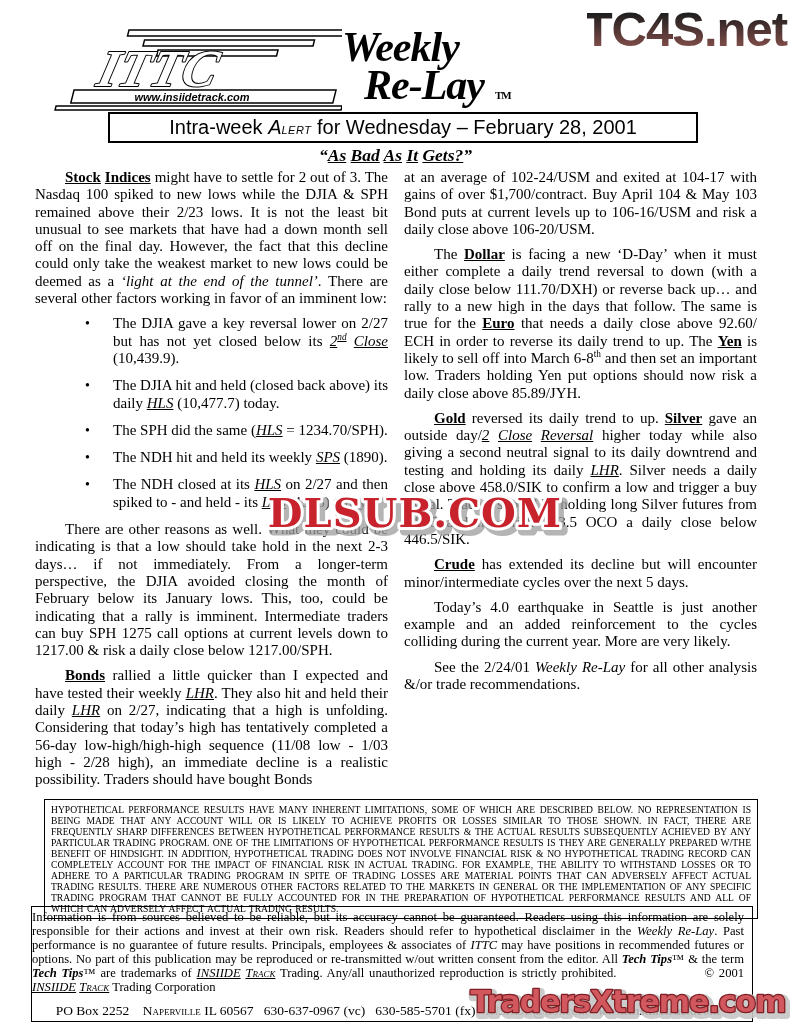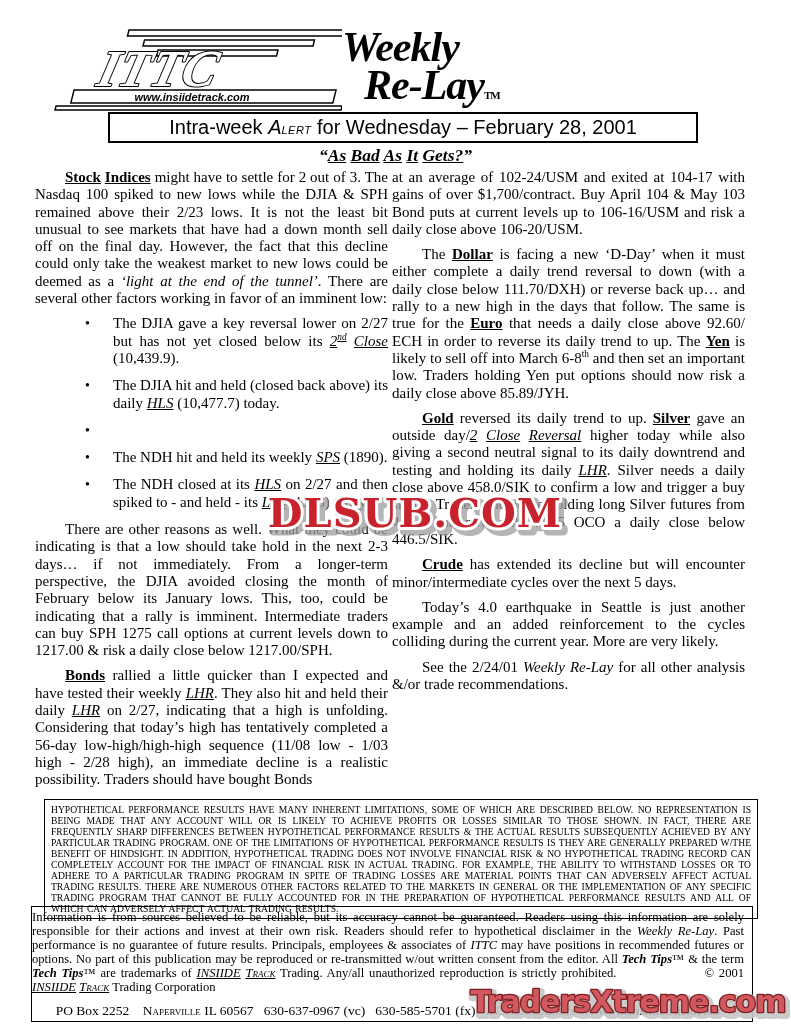--- a/index.html
+++ b/index.html
@@ -6,35 +6,35 @@
   .page{position:relative;width:791px;height:1024px;background:#ffffff;margin:0 auto;
         font-family:"Liberation Serif",serif;color:#000;overflow:hidden;}
 
   
   .corner-site{position:absolute;top:2px;right:2px;}
   .logo-svg{position:absolute;top:26px;left:42px;}
   .masthead-title{position:absolute;top:28px;left:342px;
       font-family:"Liberation Serif",serif;font-weight:bold;font-style:italic;
       font-size:42px;line-height:38px;letter-spacing:-1px;}
   .masthead-title .line2{margin-left:22px;}
-  .masthead-title .tm{font-size:11px;font-style:normal;vertical-align:baseline;margin-left:0;}
+  .masthead-title .tm{font-size:11px;font-style:normal;vertical-align:baseline;margin-left:11px;}
 
   
   .titlebox{position:absolute;left:108px;top:112px;width:586px;height:27px;
       border:2px solid #000;text-align:center;
       font-family:"Liberation Sans",sans-serif;font-size:20px;line-height:27px;}
   .titlebox .r-sc{font-size:15px;letter-spacing:.5px;}
 
   
   .subtitle{position:absolute;left:0;right:0;top:145px;text-align:center;
       font-size:17.5px;line-height:20px;}
 
   
   .columns{position:absolute;left:35px;top:169px;width:722px;height:624px;
-      display:flex;gap:4px;}
+      display:flex;gap:16px;}
   .col{width:353px;font-size:15px;line-height:17.3px;text-align:justify;}
   .para{text-indent:30px;margin:0 0 8px 0;}
   .para.cont{text-indent:0;}
   .bullet{display:flex;padding-left:50px;margin:0 0 10px 0;}
   .bullet .dot{width:28px;flex:none;font-size:14px;}
   .bullet .btext{flex:1;text-align:justify;}
 
   
   .r-b{font-weight:bold;}
   .r-i{font-style:italic;}
@@ -56,20 +56,31 @@
 
   
   .wm-dlsub{position:absolute;left:243px;top:486px;}
   .wm-traders{position:absolute;left:468px;top:981px;}
 </style>
 </head>
 <body>
 
 <div class="page">
 
+  <div class="corner-site">
+    <svg width="202" height="56">
+      <defs>
+        <linearGradient id="tcg" x1="0" y1="0" x2="0" y2="1">
+          <stop offset="0.2" stop-color="#1d1d1d"></stop>
+          <stop offset="1" stop-color="#9a5a55"></stop>
+        </linearGradient>
+      </defs>
+      <text x="200" y="44" text-anchor="end" font-family="Liberation Sans, sans-serif" font-size="49" font-weight="bold" letter-spacing="-1" fill="url(#tcg)">TC4S.net</text>
+    </svg>
+  </div>
 
   <svg class="logo-svg" width="300" height="86" viewBox="0 0 300 86">
     <g transform="skewX(-14) translate(18,0)" stroke="#000" fill="#fff">
       <rect x="70" y="4" width="225" height="6" stroke-width="1.5"></rect>
       <rect x="88" y="14" width="170" height="6" stroke-width="1.5"></rect>
       <rect x="104" y="24" width="120" height="6" stroke-width="1.5"></rect>
       <text x="50" y="60" font-family="Liberation Serif, serif" font-style="italic" font-weight="bold" font-size="52" stroke-width="2" paint-order="stroke" stroke-linejoin="round">ITTC</text>
       <rect x="30" y="64" width="262" height="13" stroke-width="1.5"></rect>
       <rect x="16" y="80" width="286" height="4" stroke-width="1.5"></rect>
     </g>
@@ -91,20 +102,21 @@
         <div class="bullet">
           <span class="dot">•</span>
           <span class="btext"><span>The DJIA gave a key reversal lower on 2/27 but has not yet closed below its </span><span class="r-i r-u">2</span><span class="r-i r-u r-sup">nd</span><span class="r-i"> </span><span class="r-i r-u">Close</span><span> (10,439.9).</span></span>
         </div>
         <div class="bullet">
           <span class="dot">•</span>
           <span class="btext"><span>The DJIA hit and held (closed back above) its daily </span><span class="r-i r-u">HLS</span><span> (10,477.7) today.</span></span>
         </div>
         <div class="bullet">
           <span class="dot">•</span>
+          <span class="btext"><span>The SPH did the same (</span><span class="r-i r-u">HLS</span><span> = 1234.70/SPH).</span></span>
         </div>
         <div class="bullet">
           <span class="dot">•</span>
           <span class="btext"><span>The NDH hit and held its weekly </span><span class="r-i r-u">SPS</span><span> (1890).</span></span>
         </div>
         <div class="bullet">
           <span class="dot">•</span>
           <span class="btext"><span>The NDH closed at its </span><span class="r-i r-u">HLS</span><span> on 2/27 and then spiked to - and held - its </span><span class="r-i r-u">LLS</span><span> (1908) today.</span></span>
         </div>
         <div class="para"><span>There are other reasons as well.  What they could be indicating is that a low should take hold in the next 2-3 days…  if not immediately.   From a longer-term perspective, the DJIA avoided closing the month of February below its January lows.  This, too, could be indicating that a rally is imminent.  Intermediate traders can buy SPH 1275 call options at current levels down to 1217.00 &amp; risk a daily close below 1217.00/SPH.</span></div>

